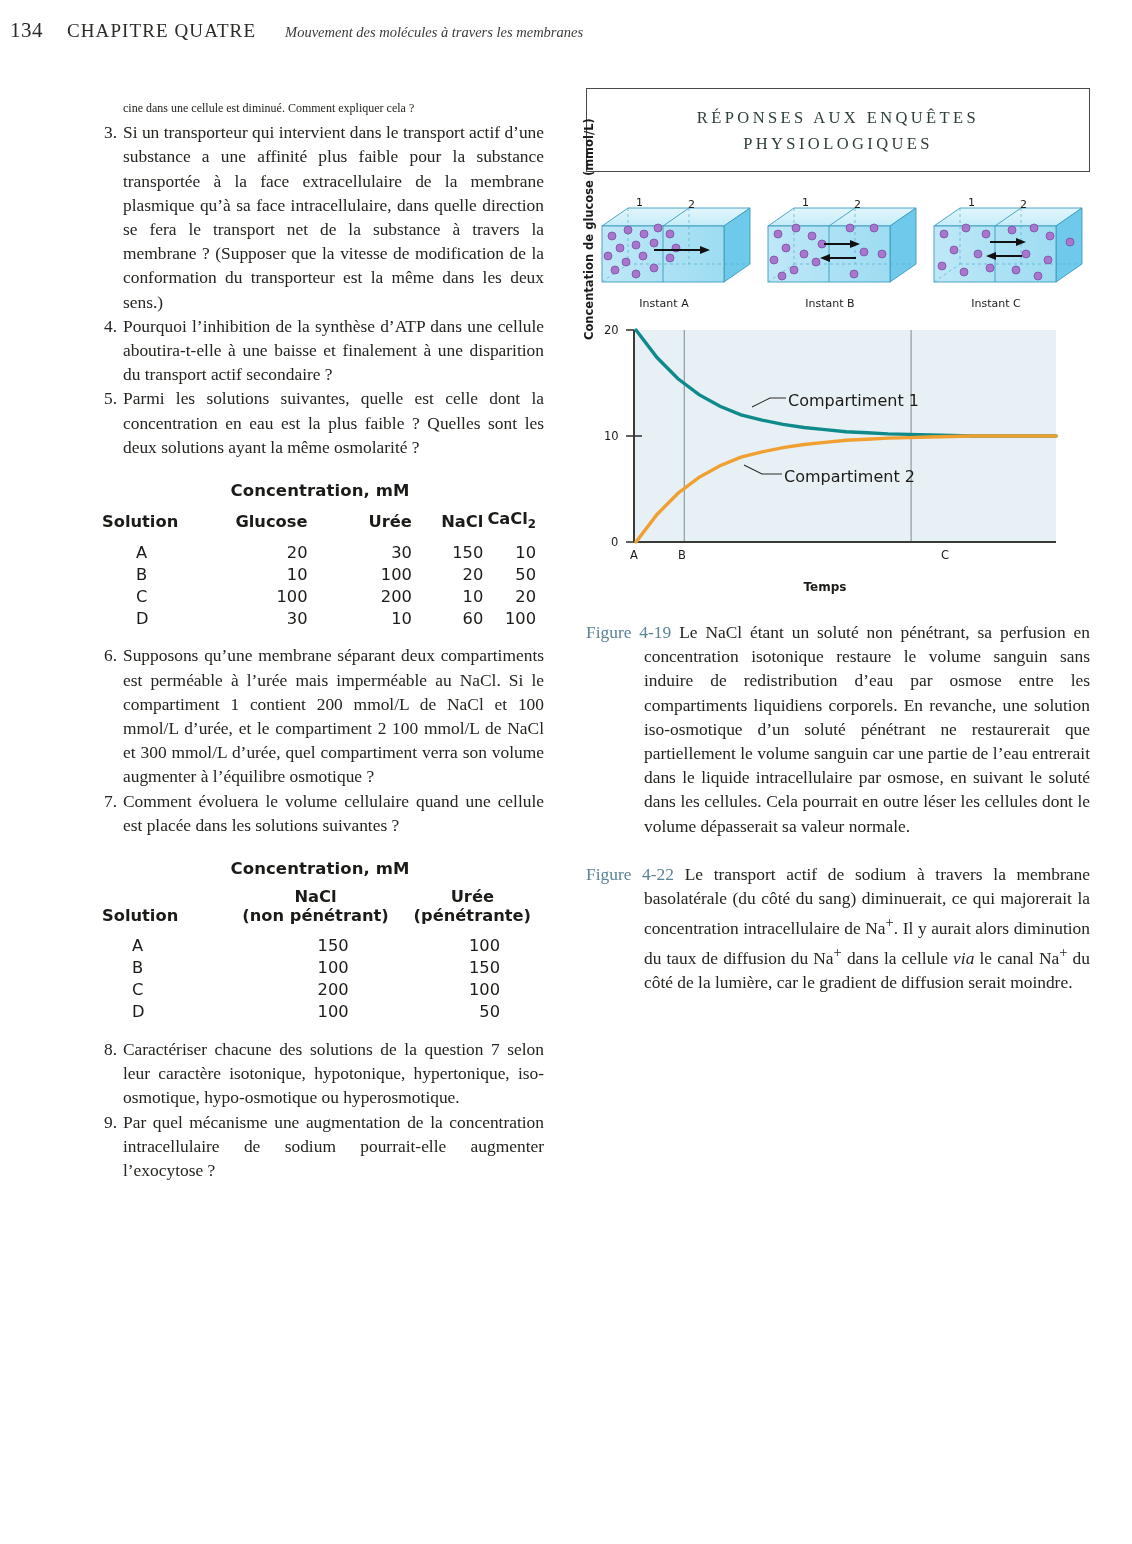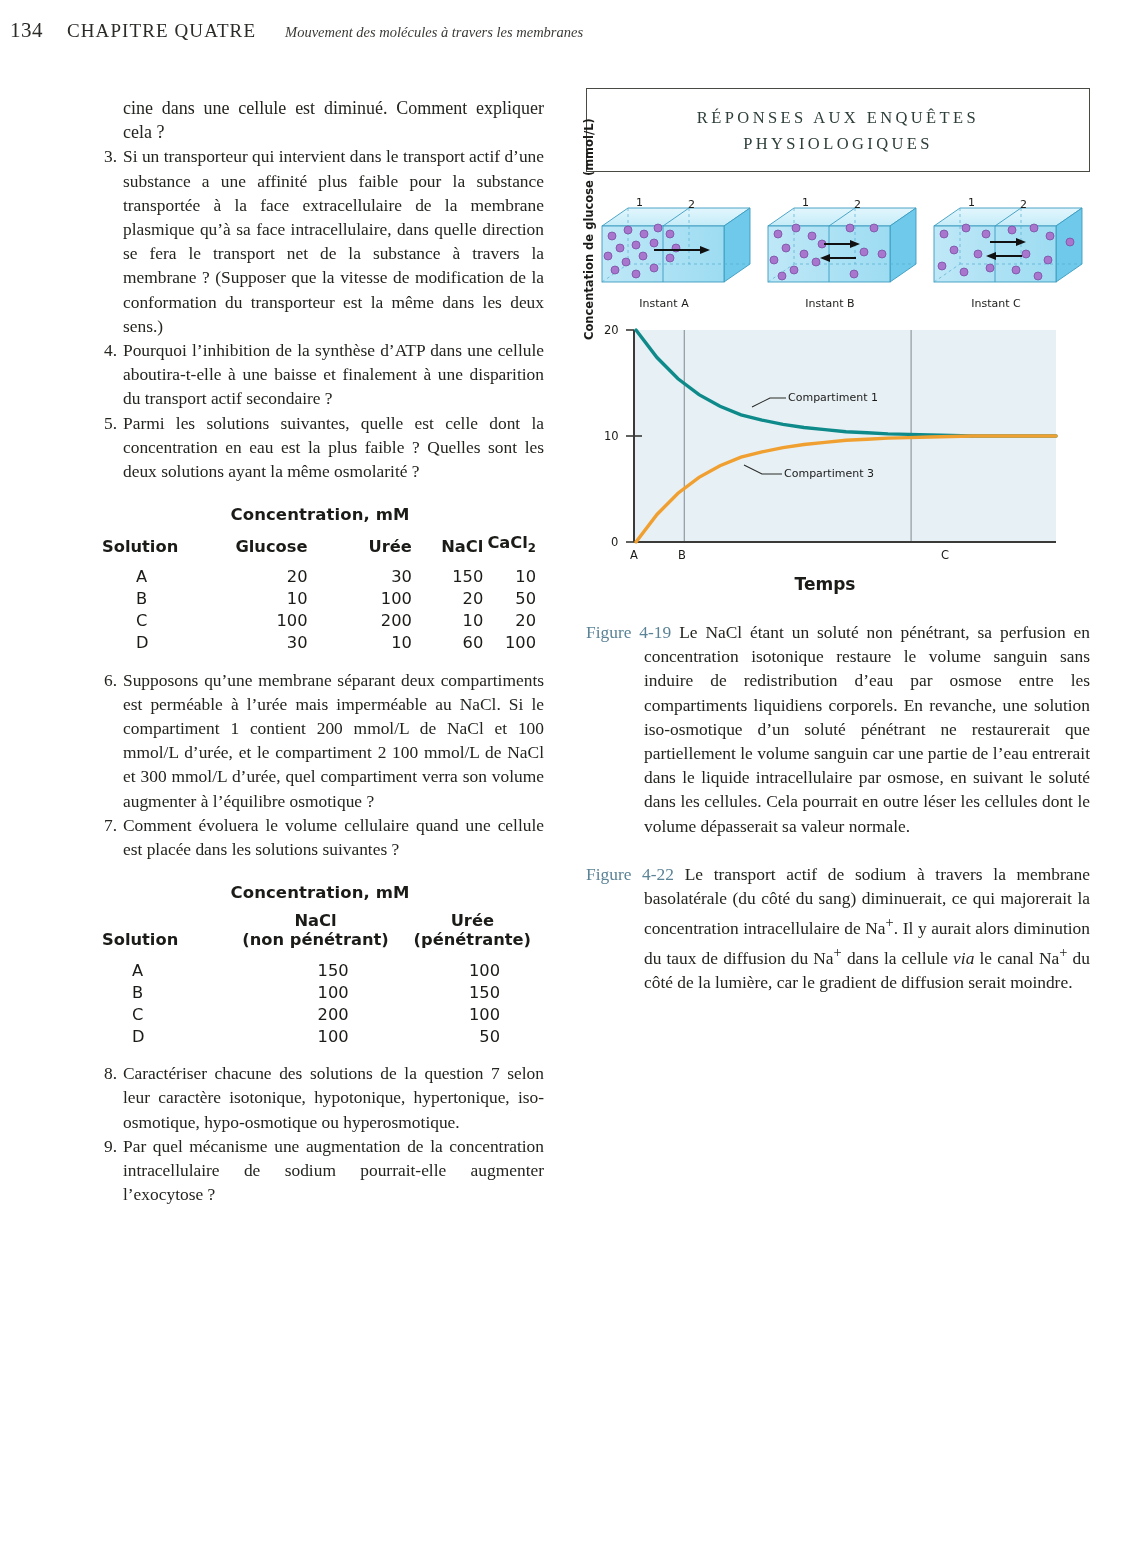--- a/index.html
+++ b/index.html
@@ -72,21 +72,21 @@
   }
   .qitem .num {
     position: absolute;
     left: 0;
     top: 0;
     width: 21px;
     text-align: right;
     font-size: 17.4px;
   }
   .lead-in {
-    font-size: 18px;
+    font-size: 12px;
     line-height: 24.2px;
     text-align: justify;
     color: #24251f;
     padding-left: 27px;
     margin: 0;
   }
 
   
   .tbl-wrap {
     margin: 22px 0 14px 0;
@@ -213,33 +213,33 @@
     white-space: nowrap;
   }
   .chart-xlabel {
     position: absolute;
     left: 0;
     bottom: 0px;
     width: 478px;
     text-align: center;
     font-family: "DejaVu Sans", sans-serif;
     font-weight: bold;
-    font-size: 17px;
+    font-size: 12px;
     color: #1b1b18;
   }
   .tick-lbl {
     position: absolute;
     font-family: "DejaVu Sans", sans-serif;
     font-size: 11.5px;
     color: #1b1b18;
   }
   .series-lbl {
     position: absolute;
     font-family: "DejaVu Sans", sans-serif;
-    font-size: 11px;
+    font-size: 16px;
     color: #1b1b18;
     white-space: nowrap;
     text-align: center;
   }
 </style>
 </head>
 <body>
 
 <div class="runhead">
   <span class="folio">134</span>
@@ -546,21 +546,21 @@
 
     <span class="tick-lbl" style="left:18px; top:1px;">20</span>
     <span class="tick-lbl" style="left:18px; top:107px;">10</span>
     <span class="tick-lbl" style="left:25px; top:213px;">0</span>
 
     <span class="tick-lbl" style="left:44px; top:226px;">A</span>
     <span class="tick-lbl" style="left:92px; top:226px;">B</span>
     <span class="tick-lbl" style="left:355px; top:226px;">C</span>
 
     <span class="series-lbl" style="left:202px; top:69px;">Compartiment 1</span>
-    <span class="series-lbl" style="left:198px; top:145px;">Compartiment 3</span>
+    <span class="series-lbl" style="left:198px; top:145px;">Compartiment 2</span>
 
     <div class="chart-xlabel">Temps</div>
   </div>
 
   <p class="fig-para" style="margin-top:26px;">
     <span class="fig-label">Figure 4-19</span><span> Le NaCl étant un soluté non pénétrant, sa perfusion en concentration isotonique restaure le volume sanguin sans induire de redistribution d’eau par osmose entre les compartiments liquidiens corporels. En revanche, une solution iso-osmotique d’un soluté pénétrant ne restaurerait que partiellement le volume sanguin car une partie de l’eau entrerait dans le liquide intracellulaire par osmose, en suivant le soluté dans les cellules. Cela pourrait en outre léser les cellules dont le volume dépasserait sa valeur normale.</span>
   </p>
 
   <p class="fig-para">
     <span class="fig-label">Figure 4-22</span><span> Le transport actif de sodium à travers la membrane basolatérale (du côté du sang) diminuerait, ce qui majorerait la concentration intracellulaire de Na</span><sup>+</sup><span>. Il y aurait alors diminution du taux de diffusion du Na</span><sup>+</sup><span> dans la cellule </span><i>via</i><span> le canal Na</span><sup>+</sup><span> du côté de la lumière, car le gradient de diffusion serait moindre.</span>

